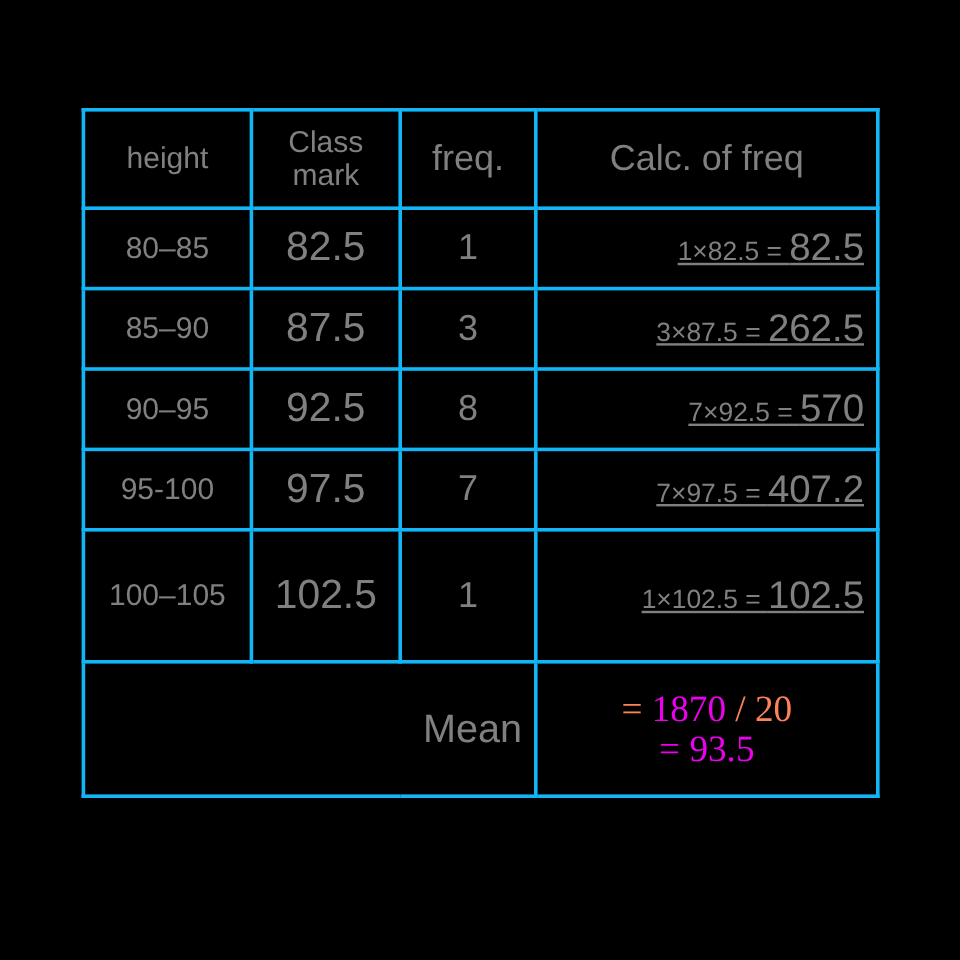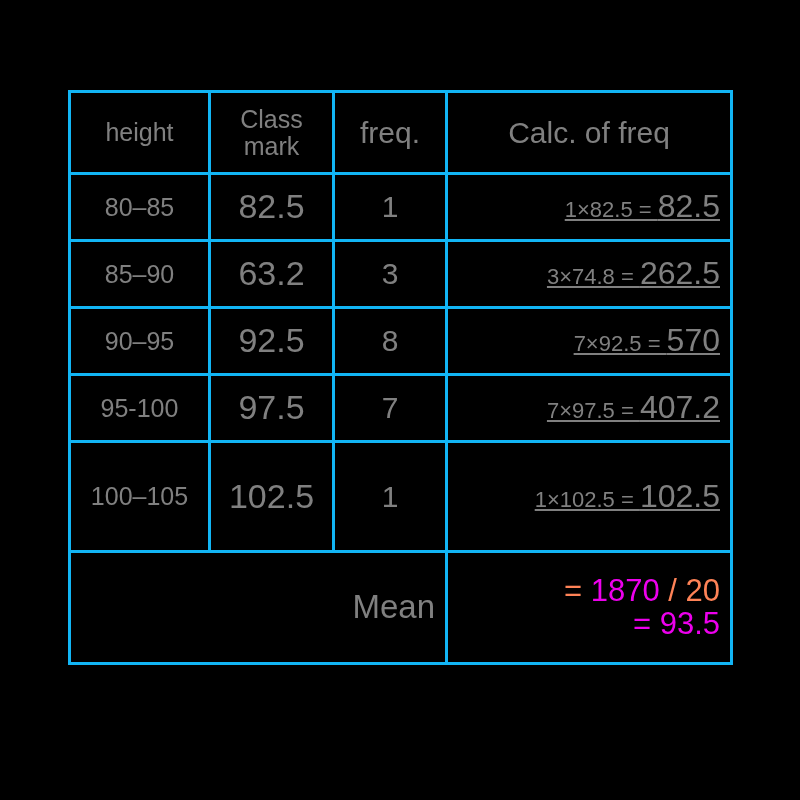--- a/index.html
+++ b/index.html
@@ -84,27 +84,28 @@
   
   .row-mean { height: 112px; }
   .mean-label {
     text-align: right;
     font-size: 33px;
     color: #ed00ed;
     vertical-align: top;
     padding-top: 8px;
   }
   .mean-value {
-    text-align: right;
+    text-align: center;
     font-size: 31px;
     color: #ed00ed;
     vertical-align: top;
     padding-top: 8px;
     line-height: 1.35;
     white-space: nowrap;
+    font-family: Liberation Serif, serif;
   }
   .orange { color: #ff8357; }
   .magenta { color: #ed00ed; }
 </style>
 </head>
 <body>
 
 <div id="stage">
 
   <table id="freq-table">
@@ -128,23 +129,23 @@
 
       <tr class="row-body">
         <td class="cell-height">80–85</td>
         <td class="cell-mark">82.5</td>
         <td class="cell-freq">1</td>
         <td class="cell-calc"><span>1×82.5 = </span><span class="prod">82.5</span></td>
       </tr>
 
       <tr class="row-body">
         <td class="cell-height">85–90</td>
-        <td class="cell-mark">63.2</td>
+        <td class="cell-mark">87.5</td>
         <td class="cell-freq">3</td>
-        <td class="cell-calc"><span>3×74.8 = </span><span class="prod">262.5</span></td>
+        <td class="cell-calc"><span>3×87.5 = </span><span class="prod">262.5</span></td>
       </tr>
 
       <tr class="row-body">
         <td class="cell-height">90–95</td>
         <td class="cell-mark">92.5</td>
         <td class="cell-freq">8</td>
         <td class="cell-calc"><span>7×92.5 = </span><span class="prod">570</span></td>
       </tr>
 
       <tr class="row-body">

